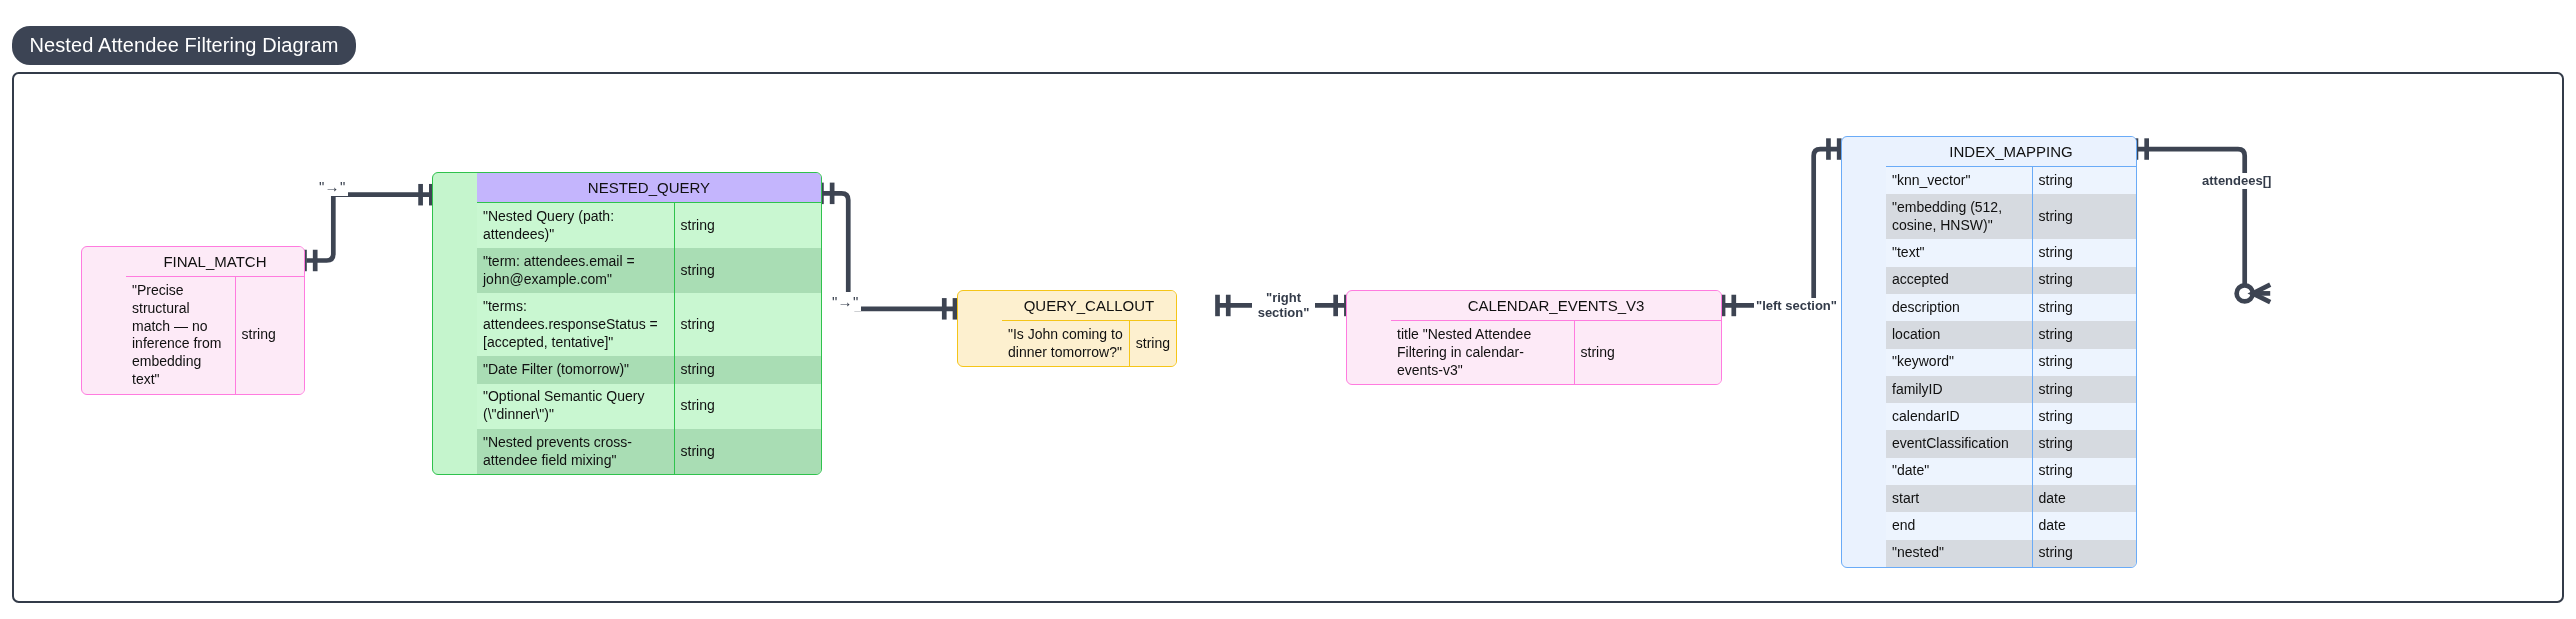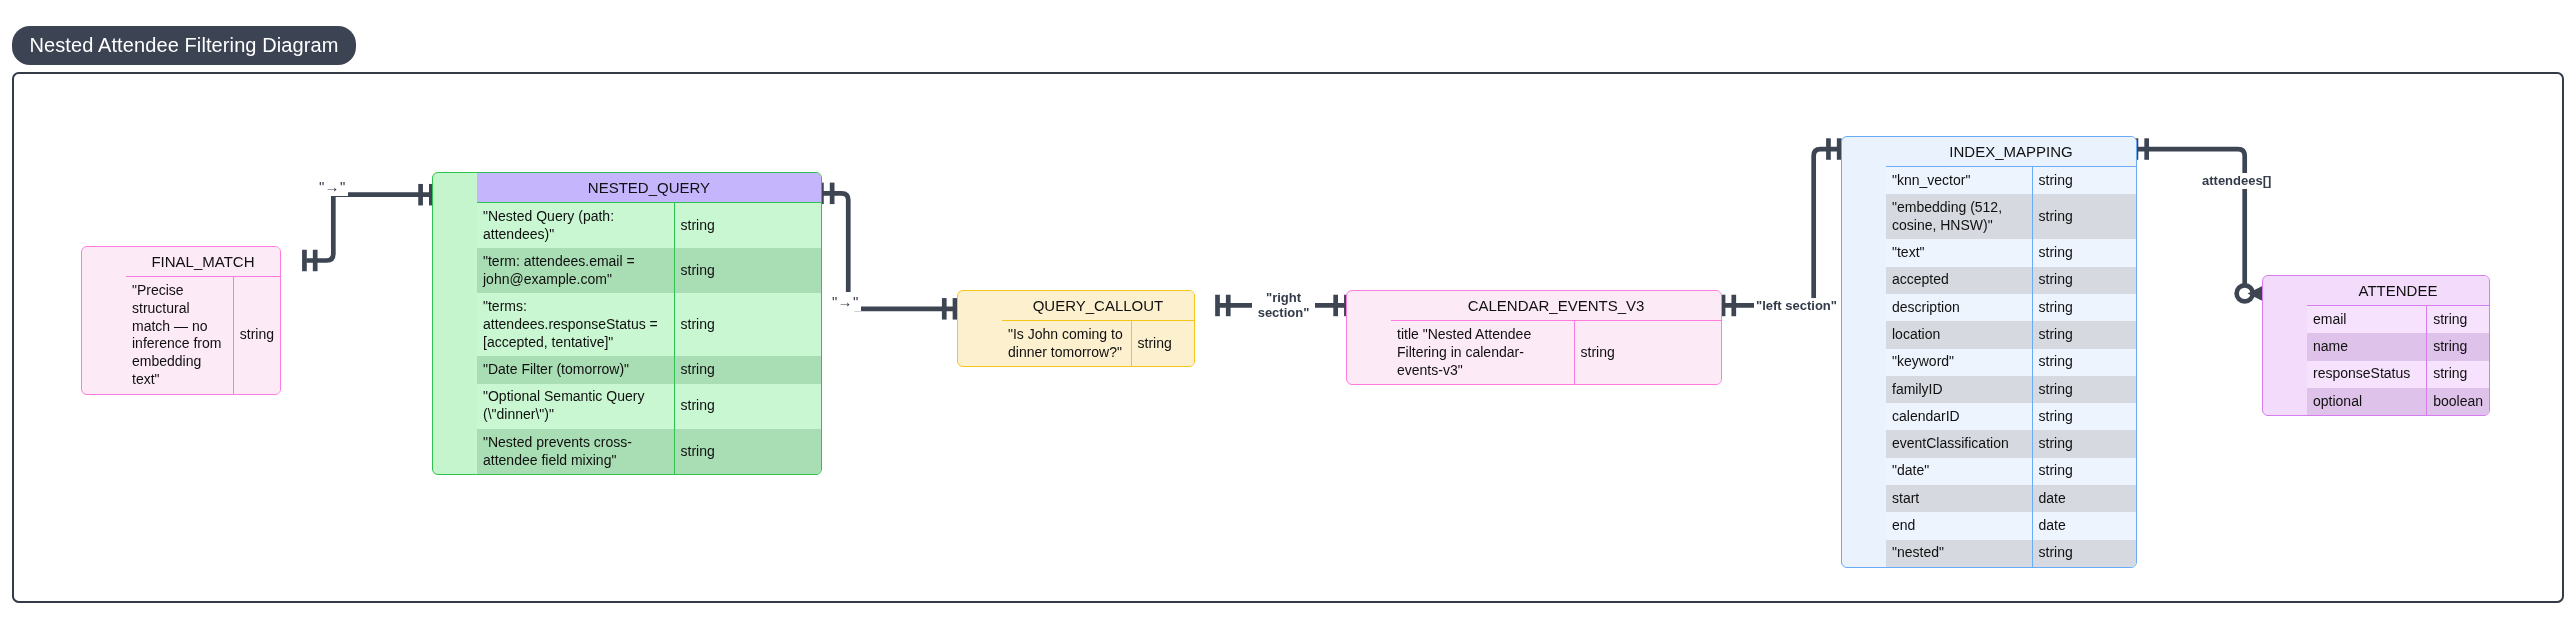--- a/index.html
+++ b/index.html
@@ -227,21 +227,21 @@
   <div class="edge-label arrowlbl" style="left:317px; top:177px;">"→"</div>
 
   <div class="edge-label arrowlbl" style="left:830px; top:292px;">"→"</div>
 
   <div class="edge-label" style="left:1252px; top:290px; width:59px;">"right section"</div>
 
   <div class="edge-label" style="left:1754px; top:298px;">"left section"</div>
 
   <div class="edge-label" style="left:2200px; top:173px;">attendees[]</div>
 
-  <div class="entity theme-pink" style="left:81px; top:246px; width:200px;">
+  <div class="entity theme-pink" style="left:81px; top:246px; width:224px;">
     <div class="entity-title">FINAL_MATCH</div>
     <div class="entity-rows">
       <div class="entity-row r-even">
         <div class="cell-name" style="width:109px;">"Precise structural match — no inference from embedding text"</div>
         <div class="cell-type">string</div>
       </div>
     </div>
   </div>
 
   <div class="entity theme-green" style="left:432px; top:172px; width:390px;">
@@ -267,21 +267,21 @@
         <div class="cell-name">"Optional Semantic Query (\"dinner\")"</div>
         <div class="cell-type">string</div>
       </div>
       <div class="entity-row r-odd">
         <div class="cell-name">"Nested prevents cross-attendee field mixing"</div>
         <div class="cell-type">string</div>
       </div>
     </div>
   </div>
 
-  <div class="entity theme-yellow" style="left:957px; top:290px; width:238px;">
+  <div class="entity theme-yellow" style="left:957px; top:290px; width:220px;">
     <div class="entity-title">QUERY_CALLOUT</div>
     <div class="entity-rows">
       <div class="entity-row r-even">
         <div class="cell-name" style="width:129px;">"Is John coming to dinner tomorrow?"</div>
         <div class="cell-type">string</div>
       </div>
     </div>
   </div>
 
   <div class="entity theme-pink" style="left:1346px; top:290px; width:376px;">
@@ -349,36 +349,15 @@
         <div class="cell-name">end</div>
         <div class="cell-type">date</div>
       </div>
       <div class="entity-row r-odd">
         <div class="cell-name">"nested"</div>
         <div class="cell-type">string</div>
       </div>
     </div>
   </div>
 
-  <div class="entity theme-purple" style="left:2262px; top:275px; width:228px;">
-    <div class="entity-title">ATTENDEE</div>
-    <div class="entity-rows">
-      <div class="entity-row r-even">
-        <div class="cell-name" style="width:120px;">email</div>
-        <div class="cell-type">string</div>
-      </div>
-      <div class="entity-row r-odd">
-        <div class="cell-name">name</div>
-        <div class="cell-type">string</div>
-      </div>
-      <div class="entity-row r-even">
-        <div class="cell-name">responseStatus</div>
-        <div class="cell-type">string</div>
-      </div>
-      <div class="entity-row r-odd">
-        <div class="cell-name">optional</div>
-        <div class="cell-type">boolean</div>
-      </div>
-    </div>
-  </div>
 
 </div>
 
 
 </body></html>

